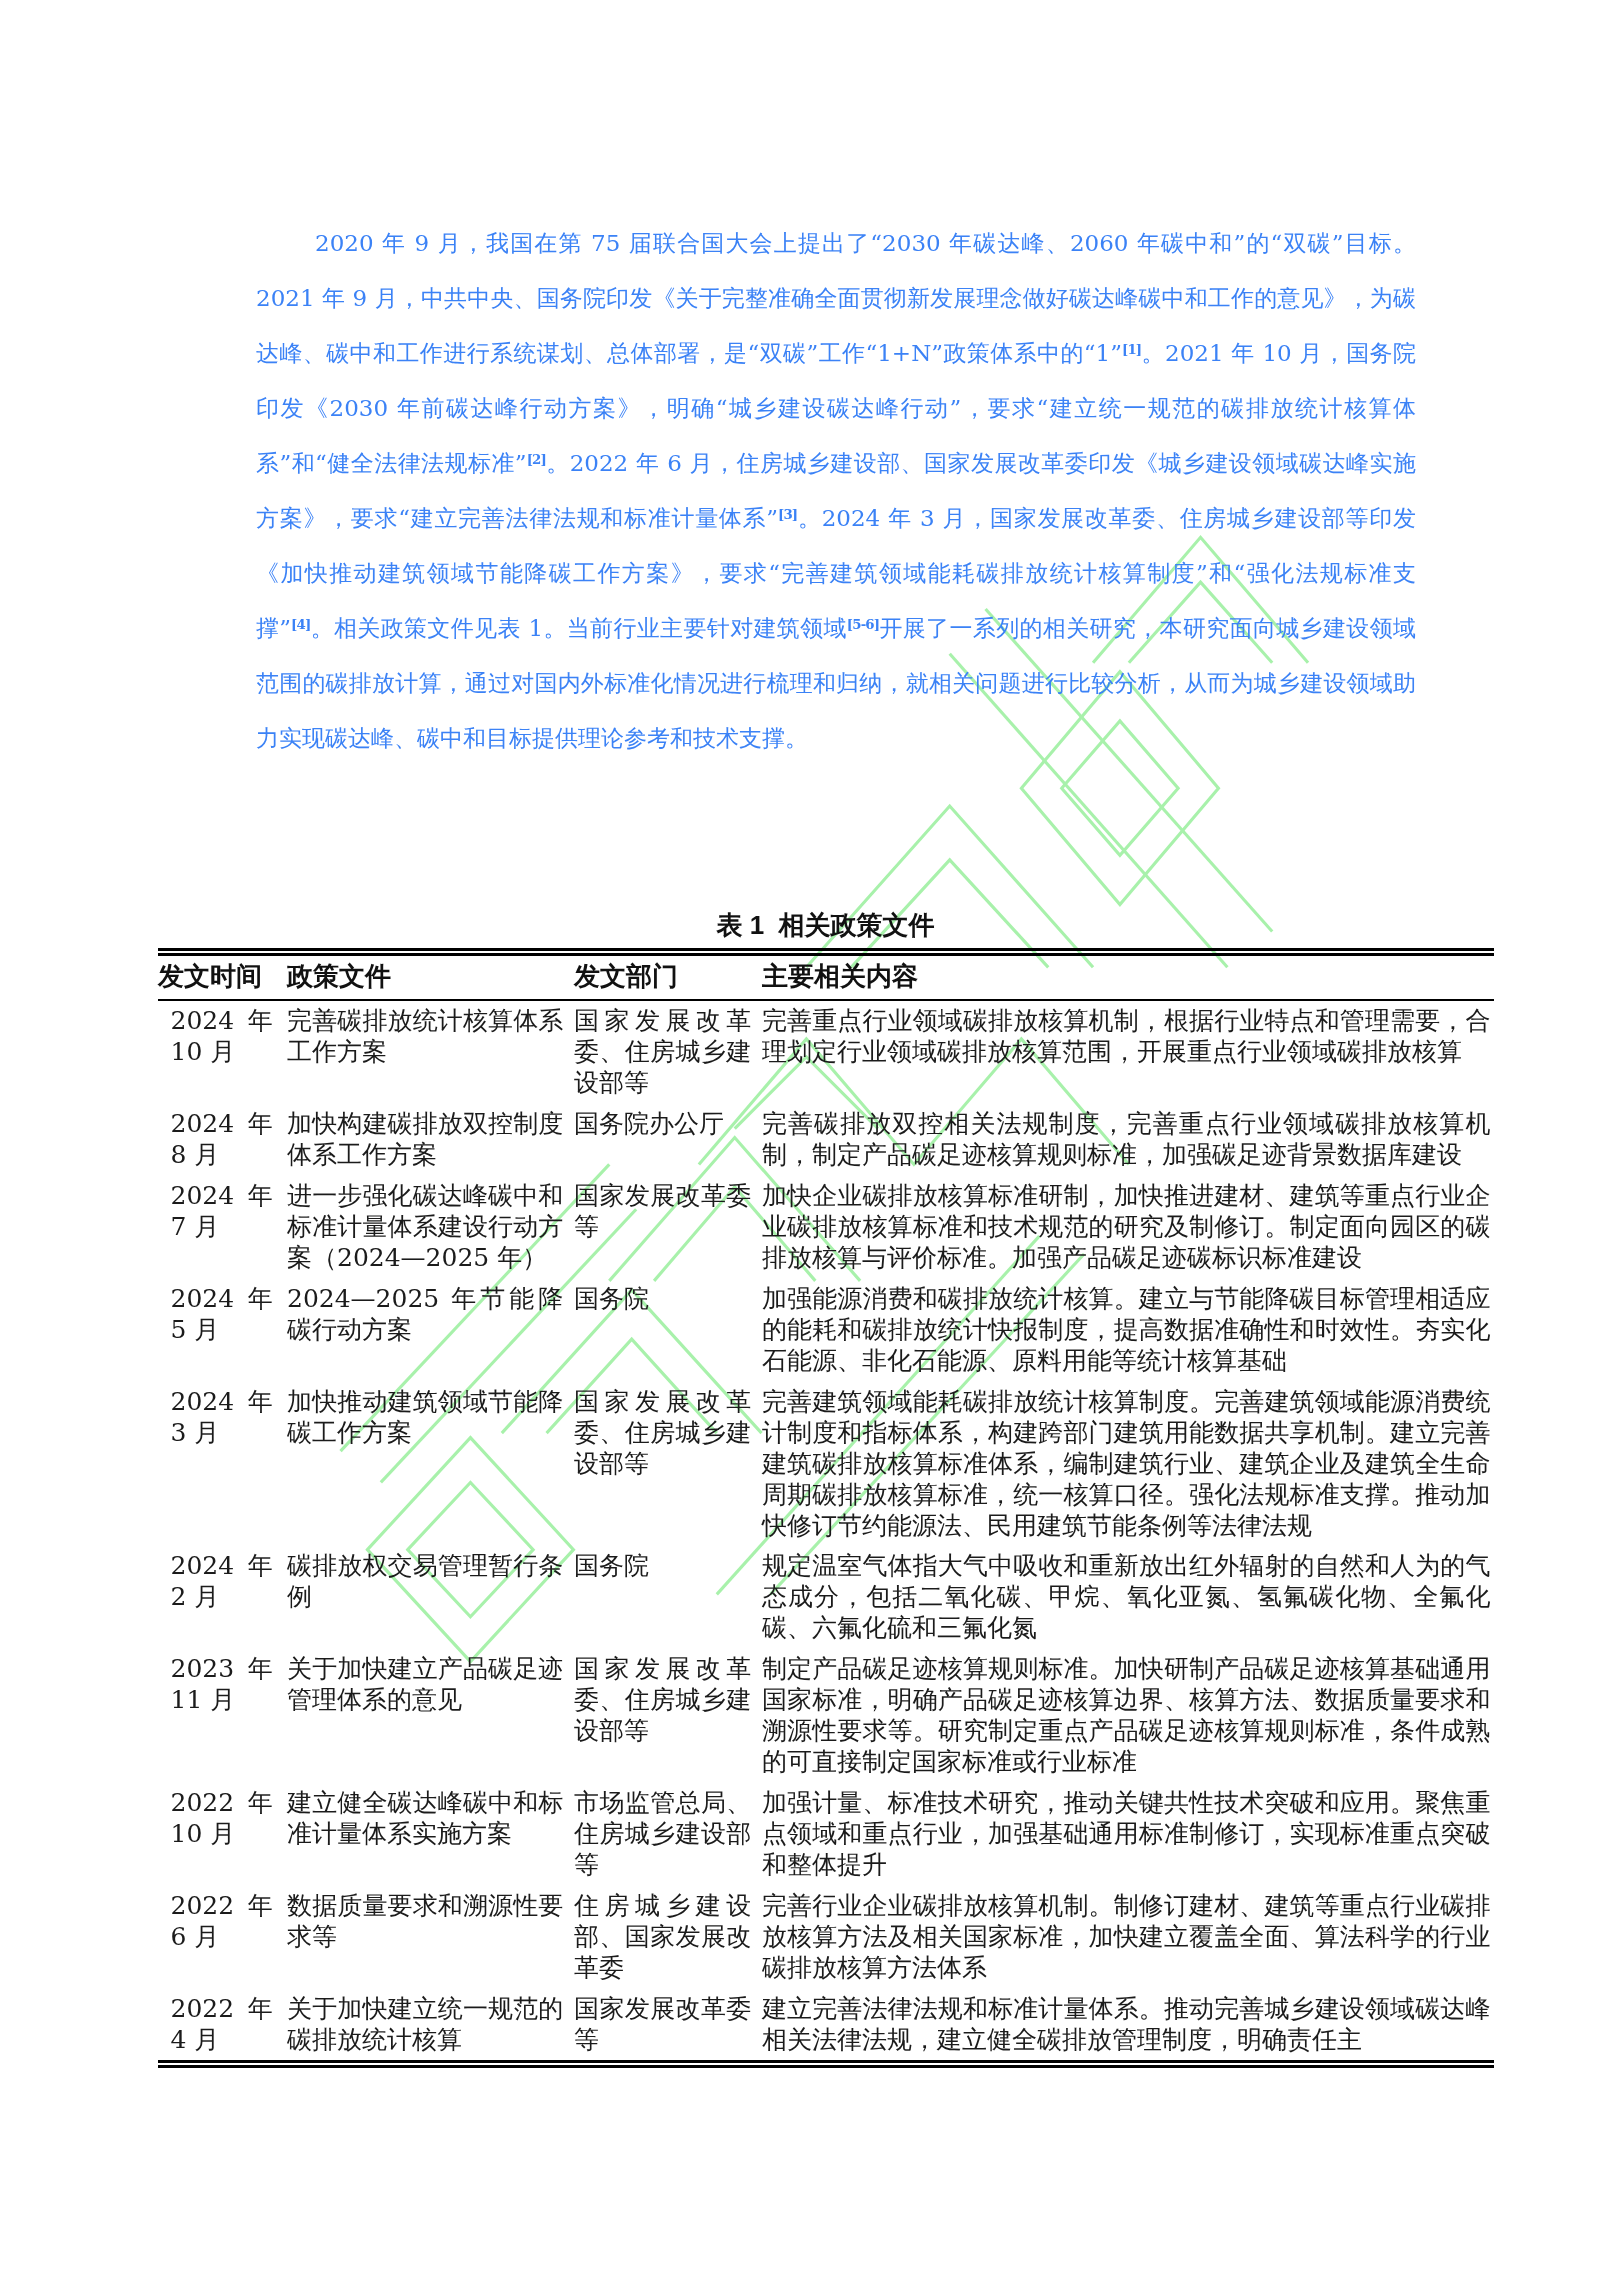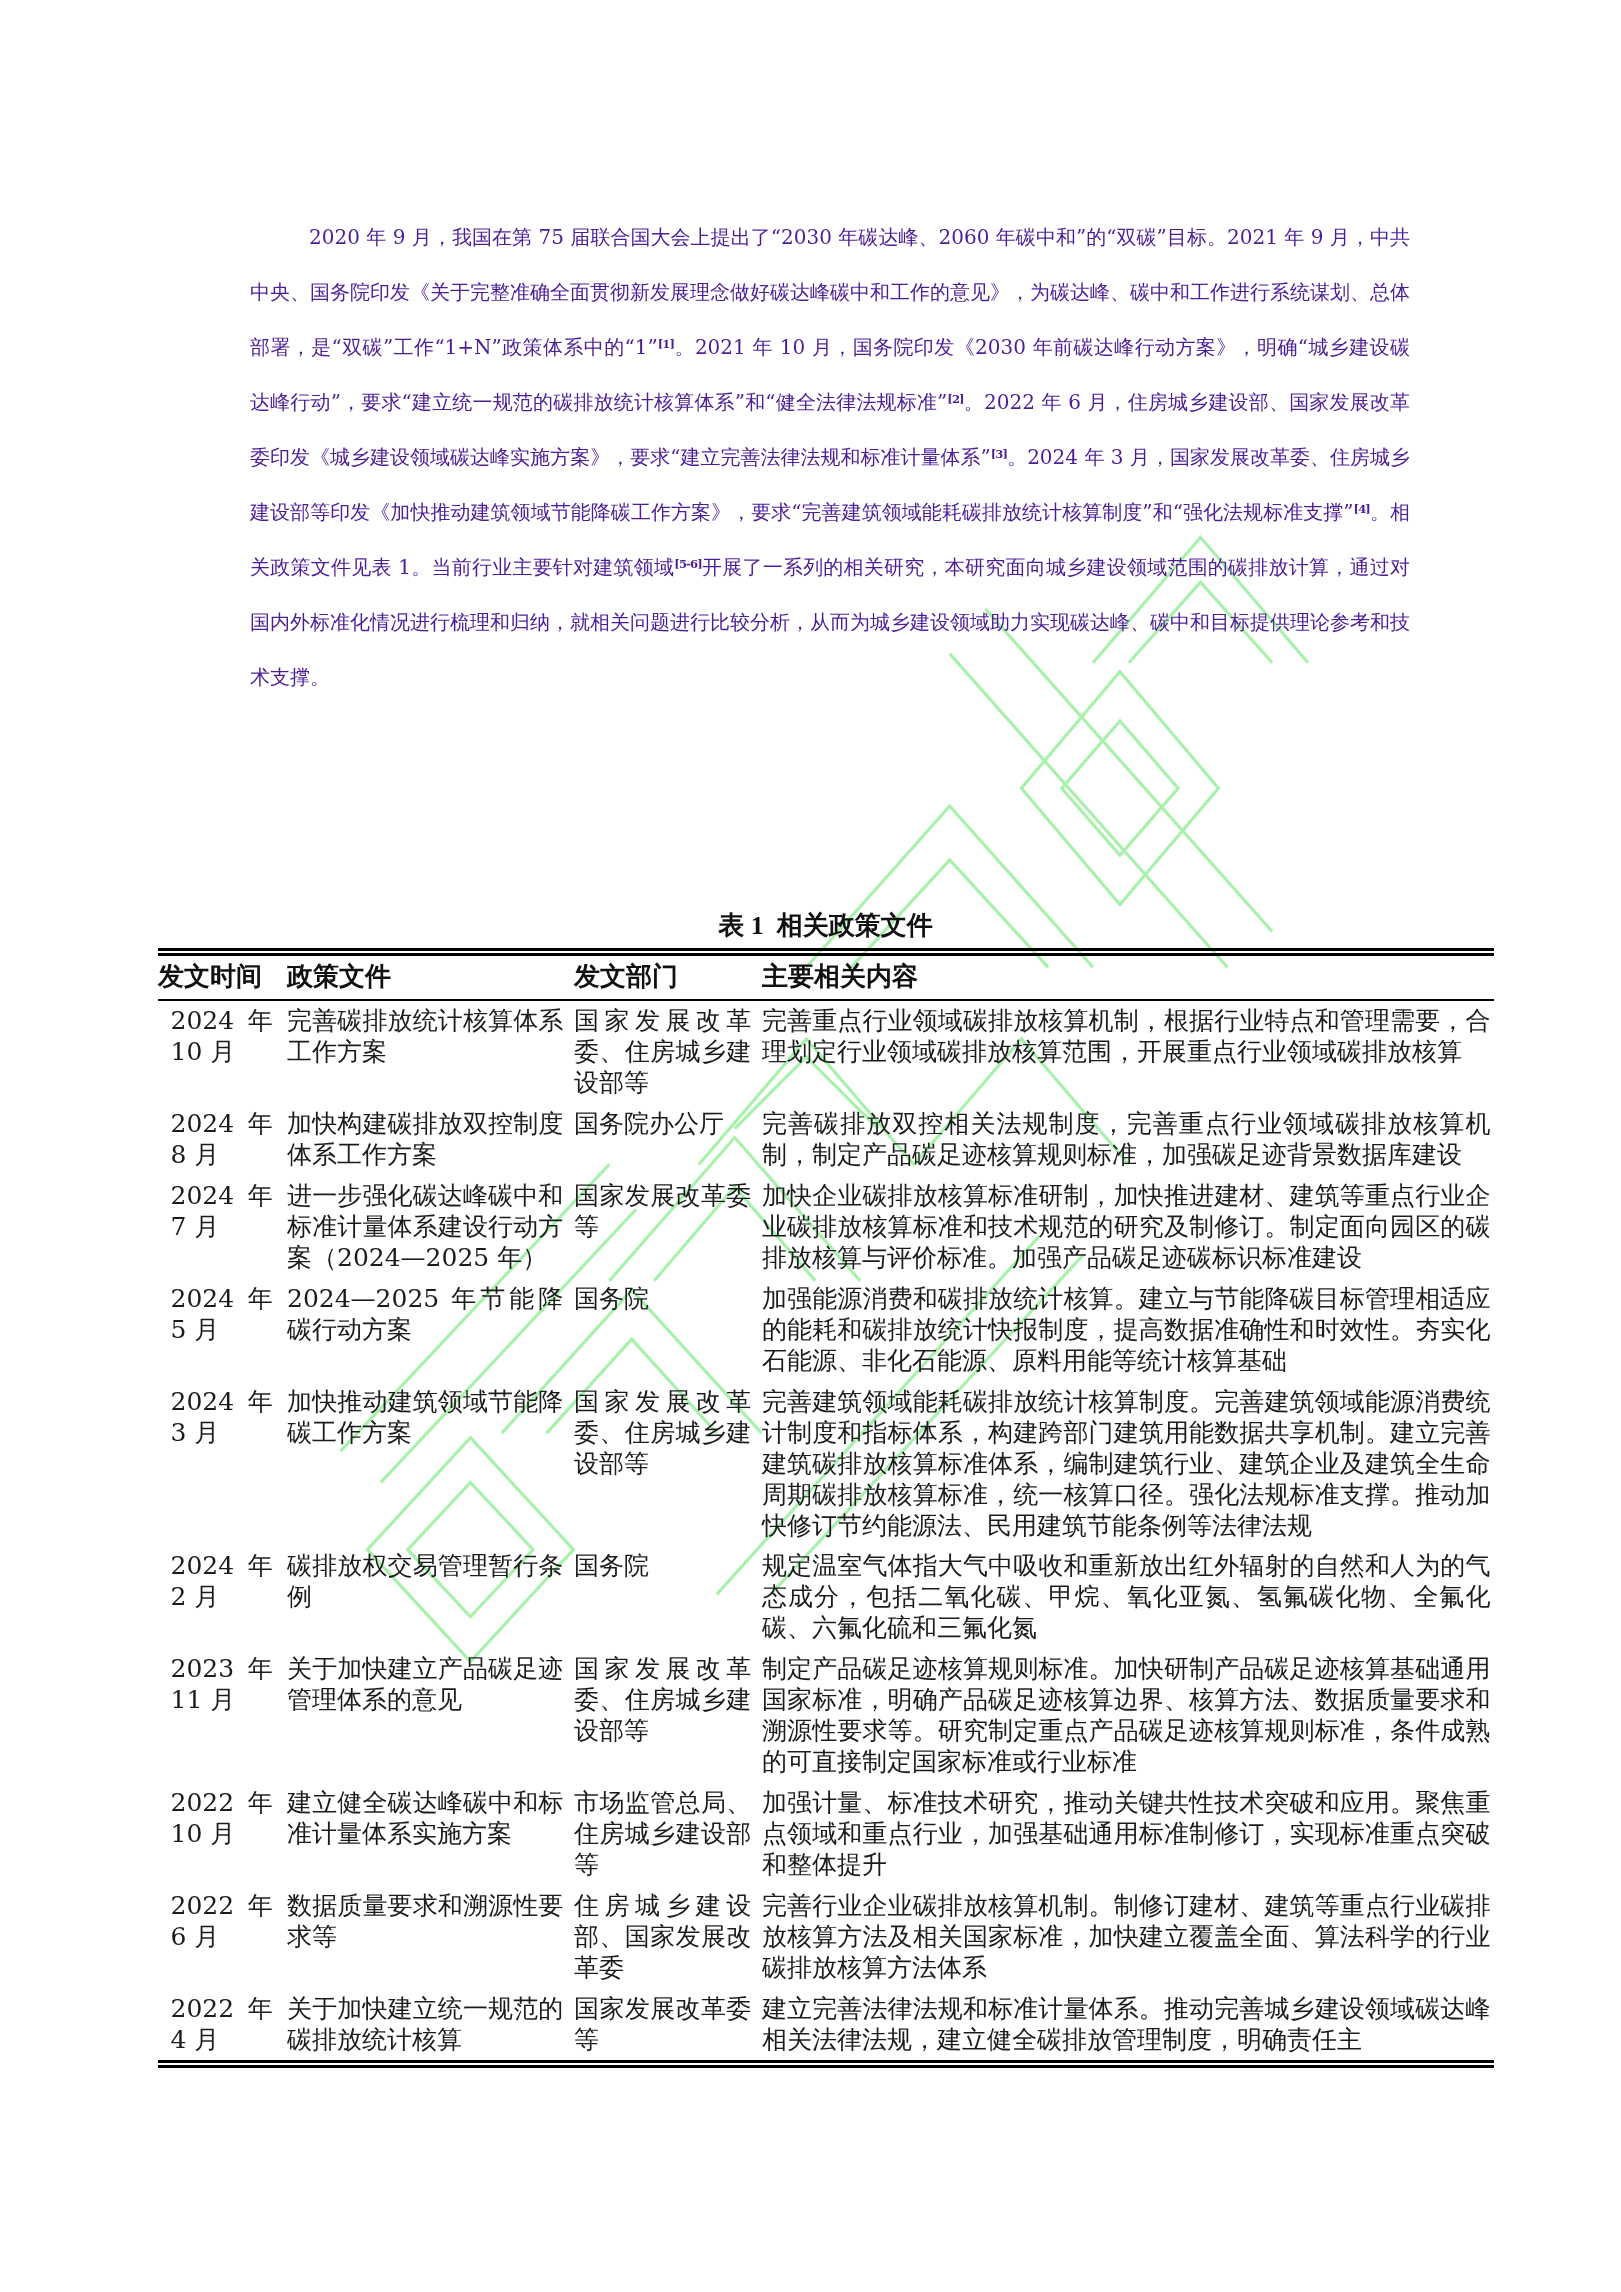--- a/index.html
+++ b/index.html
@@ -24,43 +24,43 @@
     height: 1290px;
     pointer-events: none;
     opacity: 0.9;
   }
 
   .para {
     position: absolute;
     left: 248px;
     top: 208px;
     width: 1160px;
-    margin: 2px;
-    font-size: 20px;
+    margin: 8px;
+    font-size: 23px;
     line-height: 55px;
     text-align: justify;
     text-indent: 59px;
-    color: #4c1d95;
+    color: #3b82f6;
   }
   .ref {
     font-weight: bold;
     font-size: 0.58em;
     position: relative;
     top: -0.55em;
     letter-spacing: -0.9px;
     line-height: 0;
   }
 
   .table-caption {
     position: absolute;
     left: 158px;
     top: 908px;
     width: 1335px;
     text-align: center;
-    font-family: Liberation Serif, serif;
+    font-family: Liberation Sans, sans-serif;
     font-weight: bold;
     font-size: 26px;
     color: #111111;
     white-space: pre;
   }
 
   table.policy-table {
     position: absolute;
     left: 158px;
     top: 948px;

